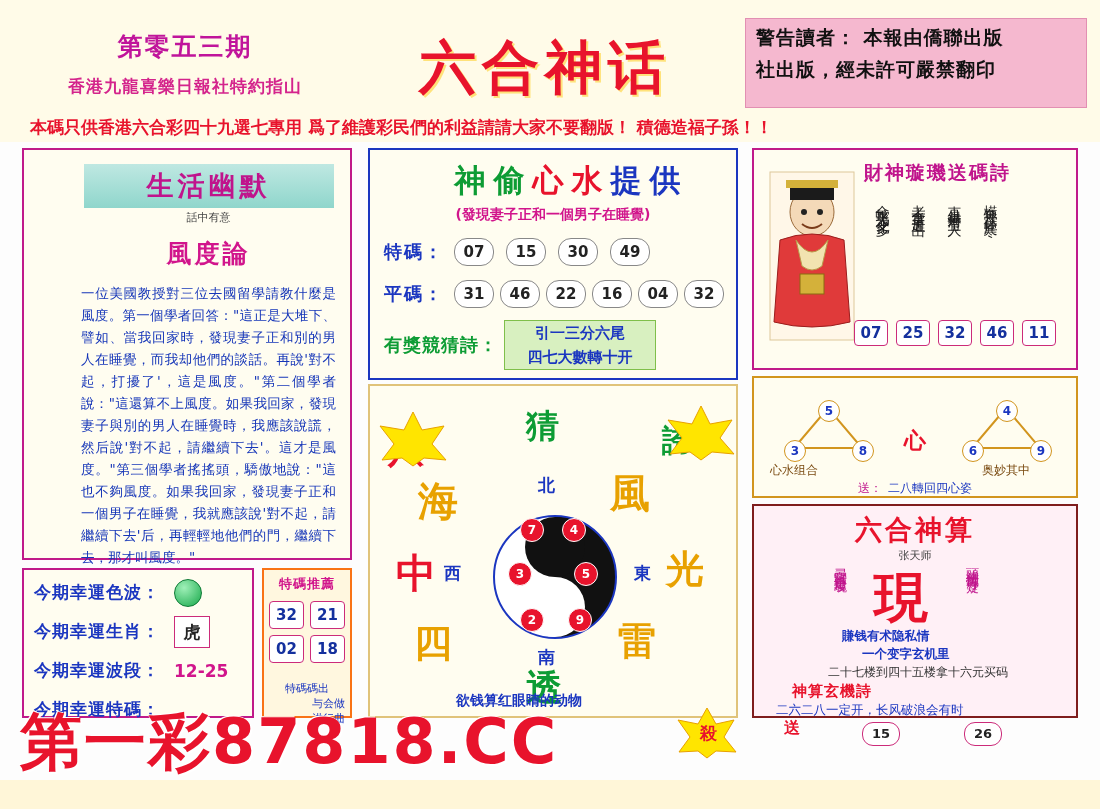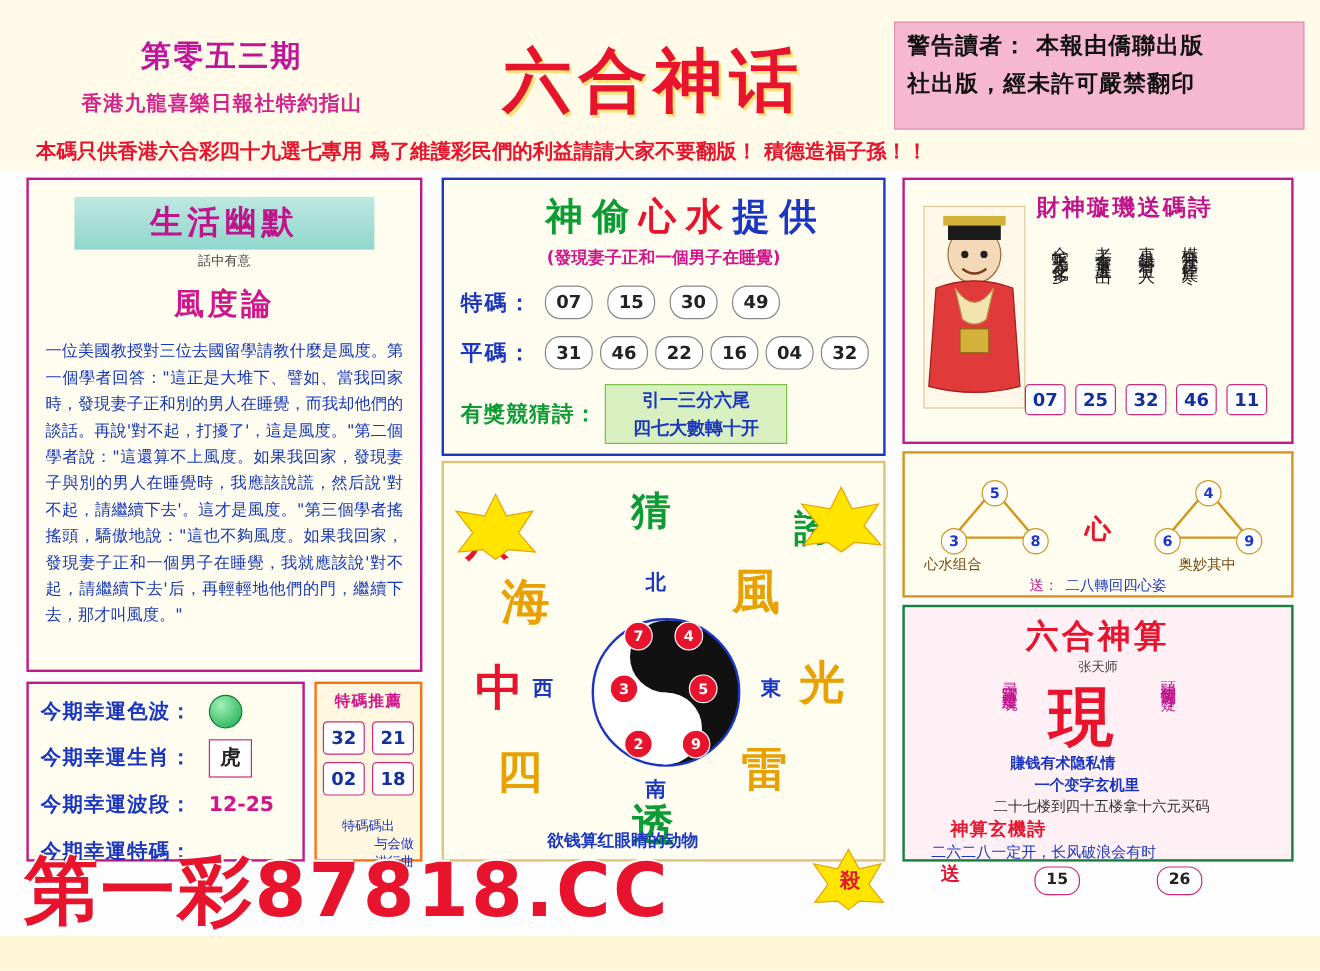--- a/index.html
+++ b/index.html
@@ -22,21 +22,21 @@
   .hdr-right{position:absolute;left:745px;top:18px;width:340px;height:88px;background:#f5b8cf;
      border:1px solid #e28fb2;}
   .hdr-right div{font-size:19px;font-weight:bold;color:#111;padding:6px 10px 0 10px;letter-spacing:1px;}
   .redbar{position:absolute;left:0;top:112px;width:1100px;height:30px;background:#fffbe8;}
   .redbar span{display:block;font-size:17px;font-weight:bold;color:#e8132c;padding-left:30px;line-height:30px;letter-spacing:0px;}
 
   
   .panel{position:absolute;box-sizing:border-box;}
 
   
-  .humor{left:22px;top:148px;width:330px;height:412px;background:#fffdf0;border:2px solid #c01a8a;}
+  .humor{left:22px;top:148px;width:330px;height:412px;background:#fffdf0;border:2px solid #c01a8a;padding-left:43px;}
   .humor-title{margin:14px auto 0 auto;width:250px;height:44px;background:linear-gradient(#bfe8e2,#8fd6cc);
      text-align:center;font-size:27px;font-weight:bold;color:#c0148c;line-height:44px;letter-spacing:4px;}
   .humor-sub{text-align:center;font-size:11px;color:#444;margin-top:2px;}
   .humor-h2{text-align:center;font-size:25px;font-weight:bold;color:#d1158c;margin-top:12px;letter-spacing:3px;}
   .humor-body{margin:12px 14px 0 14px;font-size:13.5px;line-height:22px;color:#1636b8;text-align:justify;}
 
   
   .lucky{left:22px;top:568px;width:232px;height:150px;background:#fffdf0;border:2px solid #c01a8a;}
   .lucky-row{display:flex;align-items:center;height:33px;margin:6px 0 0 10px;}
   .lucky-label{font-size:17px;font-weight:bold;color:#1b36c0;letter-spacing:1px;width:140px;}
@@ -94,21 +94,21 @@
 
   
   .xuanji{left:752px;top:376px;width:326px;height:122px;background:#fffdf0;border:2px solid #d2951e;}
   .xj-title{text-align:center;font-size:15px;font-weight:bold;color:#c0148c;margin-top:6px;letter-spacing:3px;}
   .xj-heart{position:absolute;left:150px;top:48px;font-size:22px;font-weight:bold;color:#e8132c;}
   .xj-lbl{position:absolute;font-size:12px;color:#7a4a10;}
   .xj-num{position:absolute;width:20px;height:20px;border-radius:50%;border:1px solid #d2951e;background:#fff;
      font-size:12px;font-weight:bold;text-align:center;line-height:20px;color:#1b36c0;}
 
   
-  .shensuan{left:752px;top:504px;width:326px;height:214px;background:#fff0f6;border:2px solid #15803d;}
+  .shensuan{left:752px;top:504px;width:326px;height:214px;background:#fff0f6;border:2px solid #7f1d1d;}
   .ss-title{text-align:center;font-size:27px;font-weight:bold;color:#e8132c;margin-top:6px;letter-spacing:3px;}
   .ss-master{text-align:center;font-size:11px;color:#444;}
   .ss-big{position:absolute;left:120px;top:56px;font-size:54px;font-weight:bold;color:#e8132c;}
   .ss-colL{position:absolute;left:78px;top:52px;writing-mode:vertical-rl;font-size:13px;color:#c0148c;letter-spacing:2px;line-height:16px;}
   .ss-colR{position:absolute;left:210px;top:52px;writing-mode:vertical-rl;font-size:13px;color:#c0148c;letter-spacing:2px;line-height:16px;}
   .ss-line1{position:absolute;left:88px;top:122px;font-size:12.5px;color:#1b36c0;font-weight:bold;}
   .ss-line2{position:absolute;left:108px;top:140px;font-size:12.5px;color:#1b36c0;font-weight:bold;}
   .ss-mid{position:absolute;left:44px;top:158px;width:240px;text-align:center;font-size:12px;color:#333;}
   .ss-sub{position:absolute;left:38px;top:176px;font-size:15px;font-weight:bold;color:#e8132c;letter-spacing:1px;}
   .ss-poem{position:absolute;left:22px;top:196px;font-size:12.5px;color:#1b36c0;}

